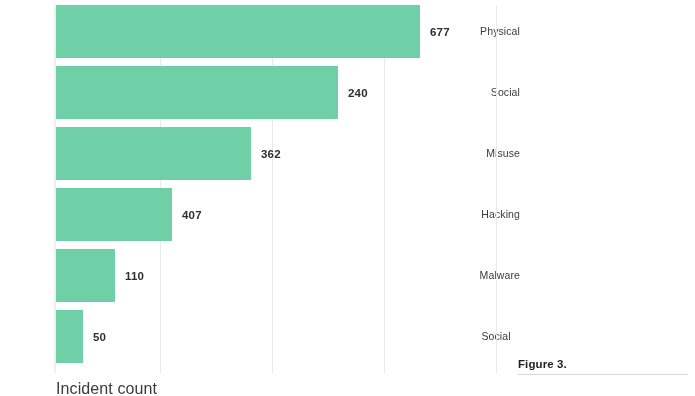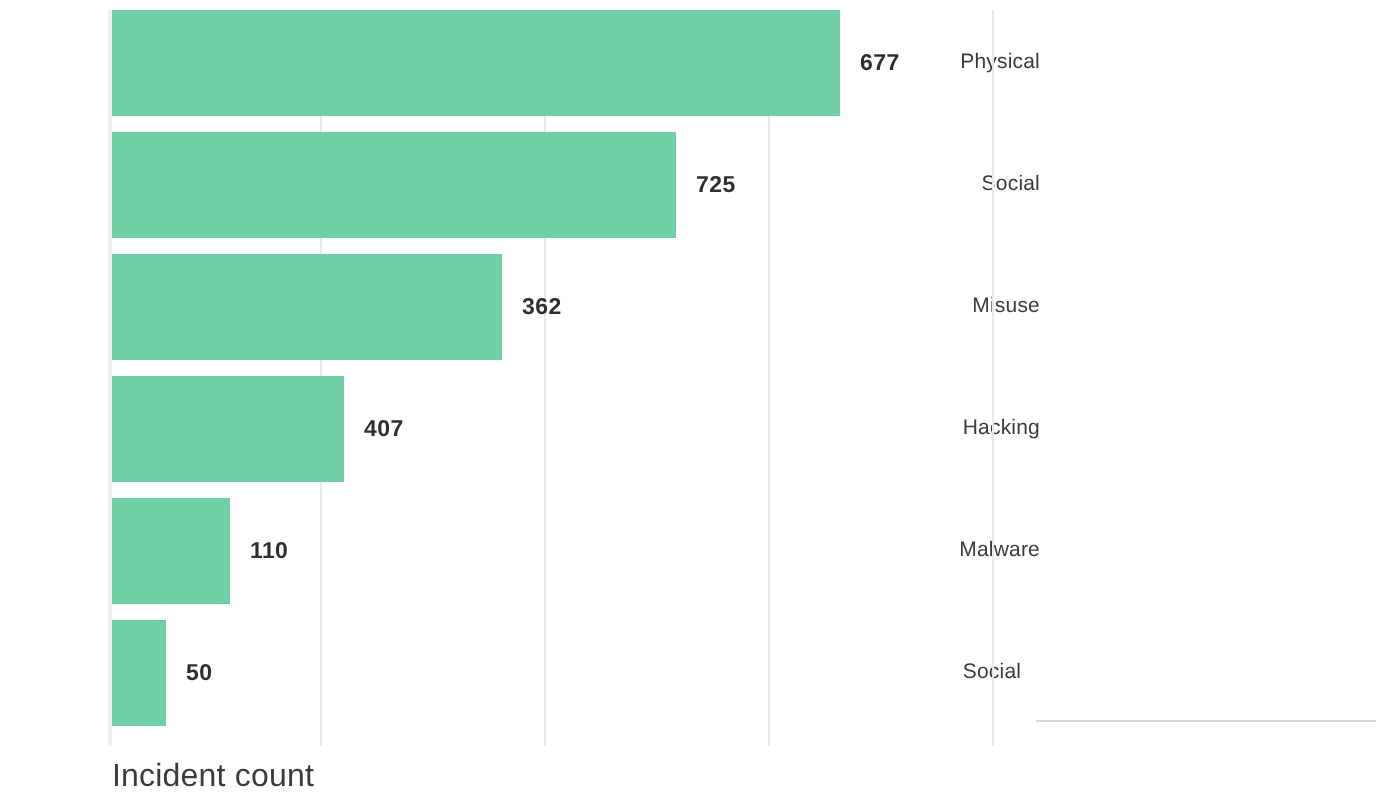--- a/index.html
+++ b/index.html
@@ -159,21 +159,21 @@
       <div class="gridline" style="left:328px;"></div>
       <div class="gridline" style="left:440px;"></div>
 
       <div class="bar-row" style="top:0px;">
         <div class="bar" style="width:364px;"></div>
         <div class="bar-value" style="left:374px;">677</div>
       </div>
 
       <div class="bar-row" style="top:61px;">
         <div class="bar" style="width:282px;"></div>
-        <div class="bar-value" style="left:292px;">725</div>
+        <div class="bar-value" style="left:292px;">240</div>
       </div>
 
       <div class="bar-row" style="top:122px;">
         <div class="bar" style="width:195px;"></div>
         <div class="bar-value" style="left:205px;">362</div>
       </div>
 
       <div class="bar-row" style="top:183px;">
         <div class="bar" style="width:116px;"></div>
         <div class="bar-value" style="left:126px;">407</div>
@@ -189,16 +189,17 @@
         <div class="bar-value" style="left:37px;">50</div>
       </div>
 
     </div>
 
     <div id="x-axis-label">Incident count</div>
 
   </div>
 
   <div id="caption">
+    <div id="caption-title">Figure 3.</div>
     <div id="caption-rule"></div>
   </div>
 
 </div>
 
 </body></html>

